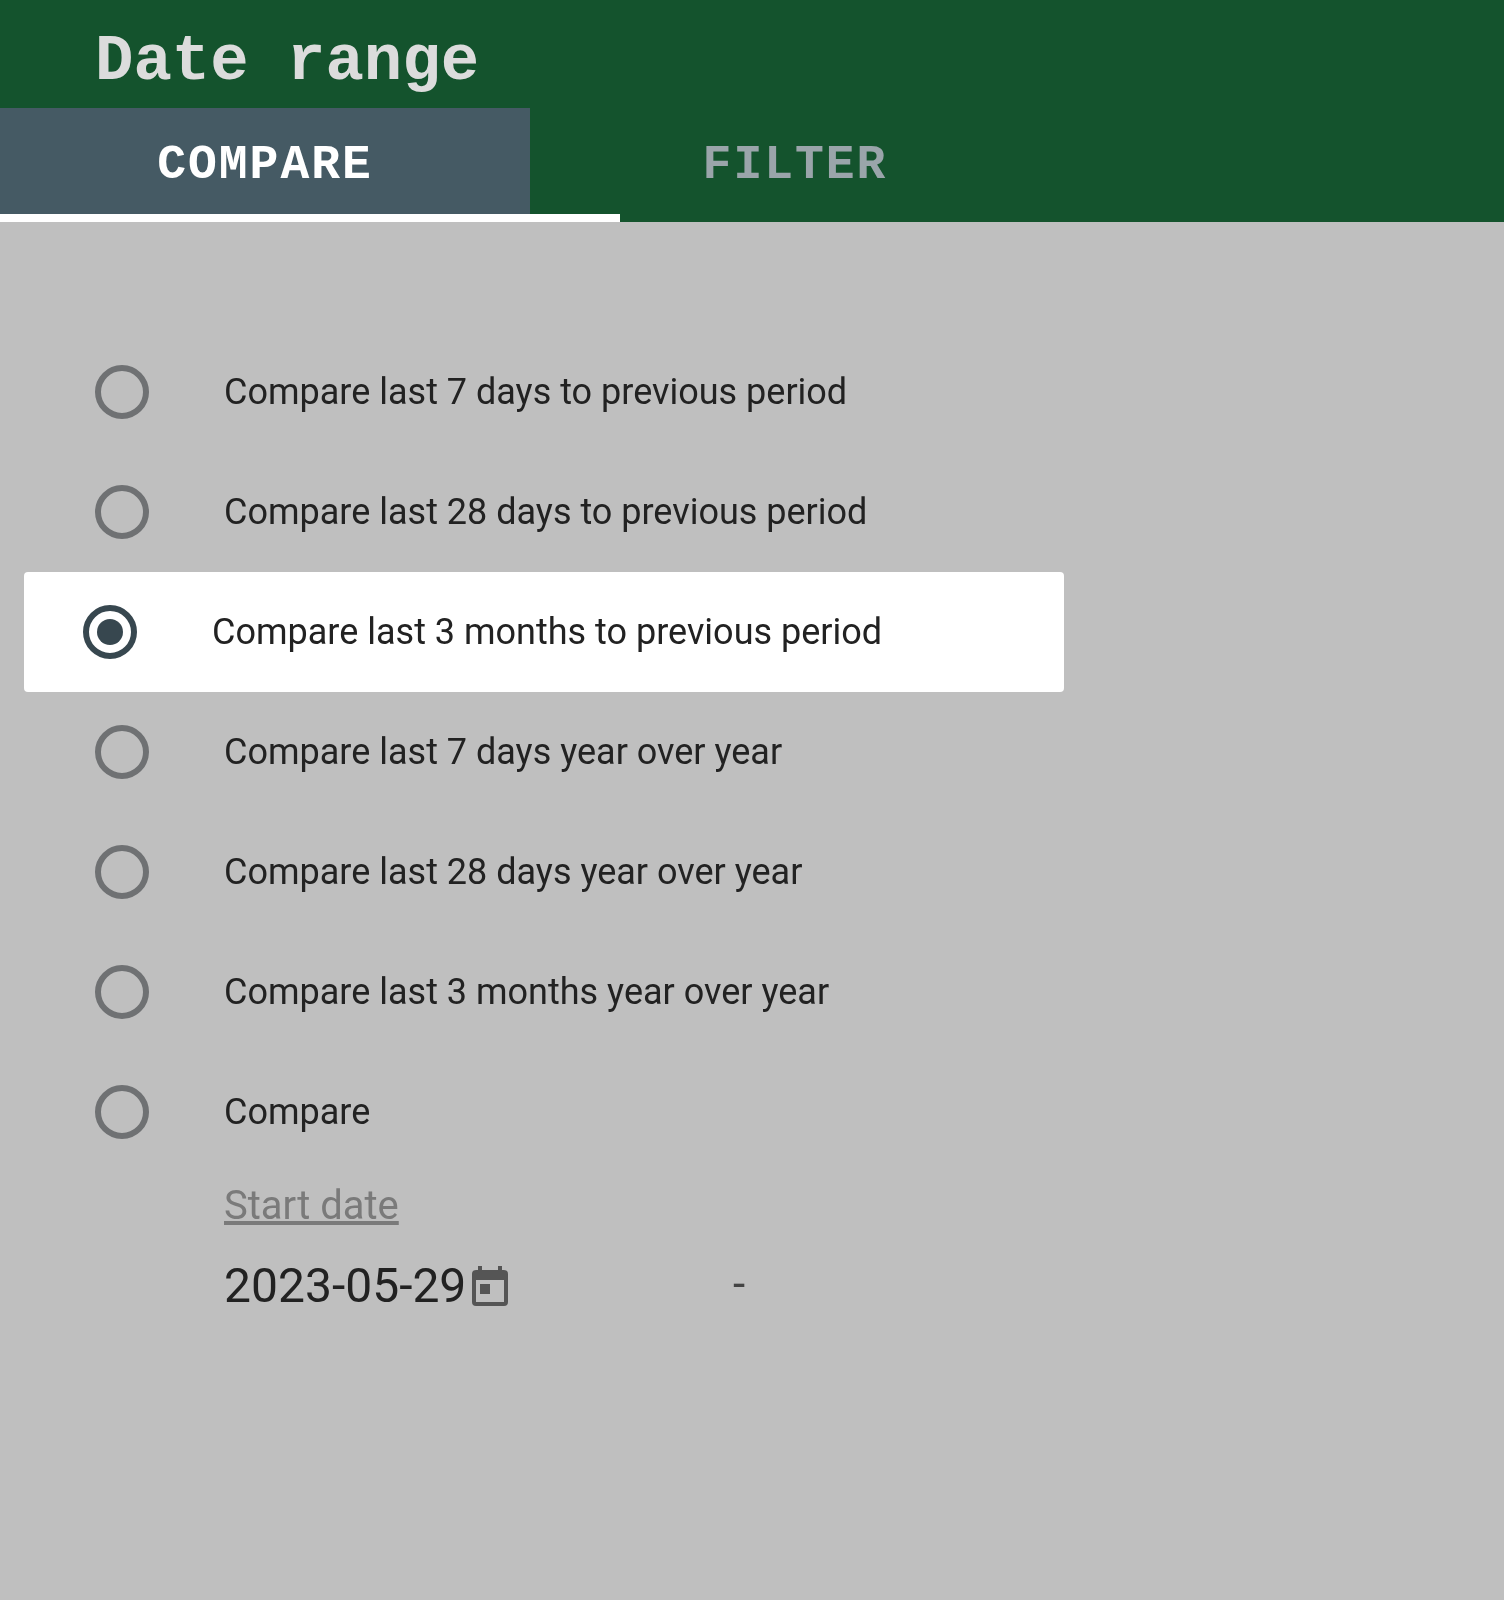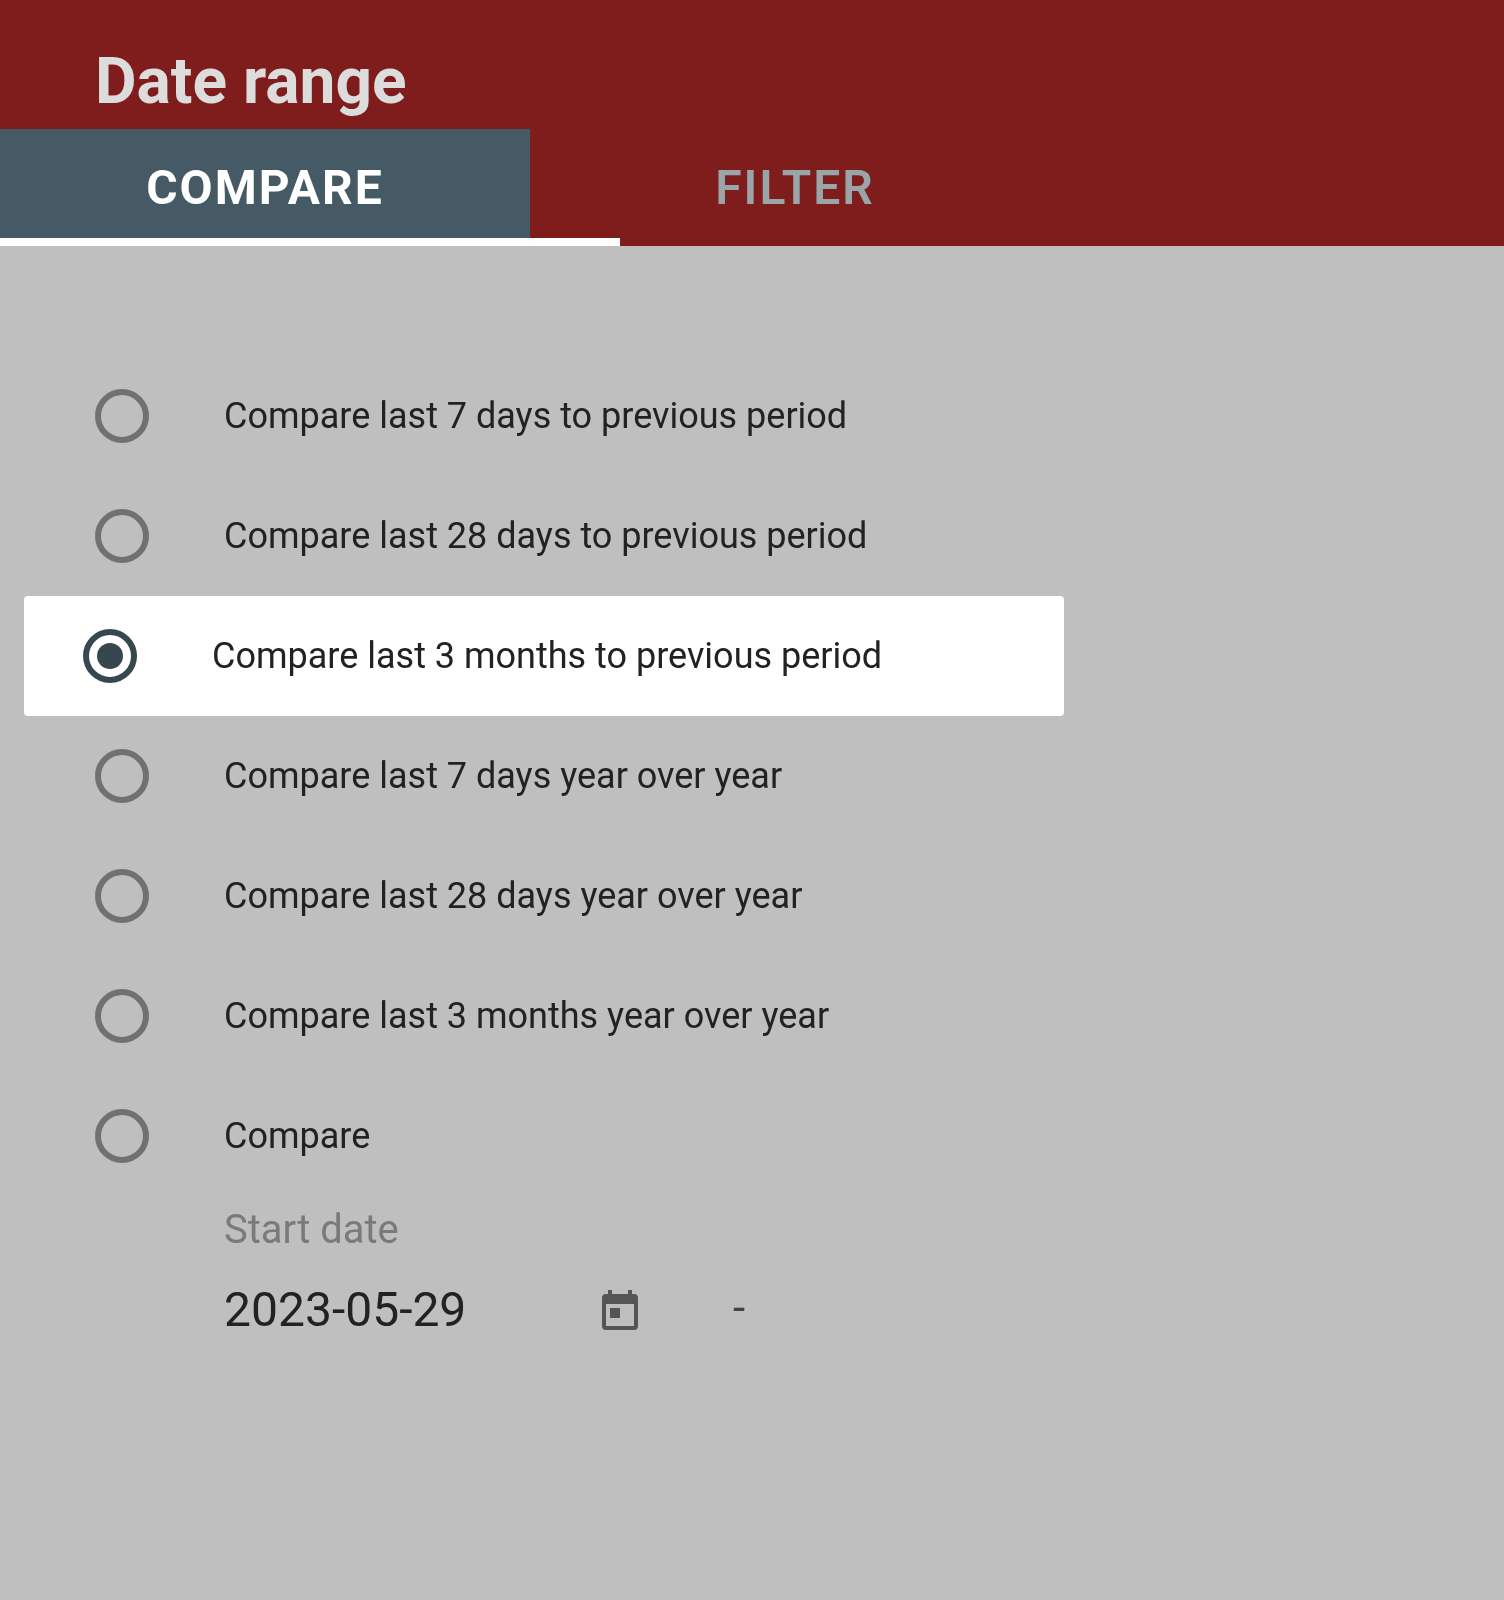--- a/index.html
+++ b/index.html
@@ -4,22 +4,23 @@
 <style>
   * { box-sizing: border-box; margin: 0; padding: 0; }
   body {
     font-family: -apple-system, BlinkMacSystemFont, "Segoe UI", Roboto, Helvetica, Arial, sans-serif;
     background: #bfbfbf;
     width: 1504px;
     height: 1600px;
     overflow: hidden;
   }
   .header {
-    background: #7f1d1d;
-    padding-top: 44px;
+    background: #14532d;
+    padding-top: 26px;
+    font-family: Liberation Mono, monospace;
   }
   .title {
     color: #dcdcdc;
     font-size: 64px;
     font-weight: 700;
     padding-left: 95px;
     padding-bottom: 10px;
   }
   .tabs {
     display: flex;
@@ -105,25 +106,26 @@
   }
   .date-col {
     display: flex;
     flex-direction: column;
     width: 460px;
   }
   .date-label {
     font-size: 40px;
     color: #7a7a7a;
     margin-bottom: 28px;
+    text-decoration: underline;
   }
   .date-row {
     display: flex;
     align-items: center;
-    justify-content: space-between;
+    justify-content: flex-start;
     padding-right: 40px;
   }
   .date-value {
     font-size: 48px;
     color: #222;
   }
   .cal-icon {
     width: 48px;
     height: 48px;
     flex-shrink: 0;

